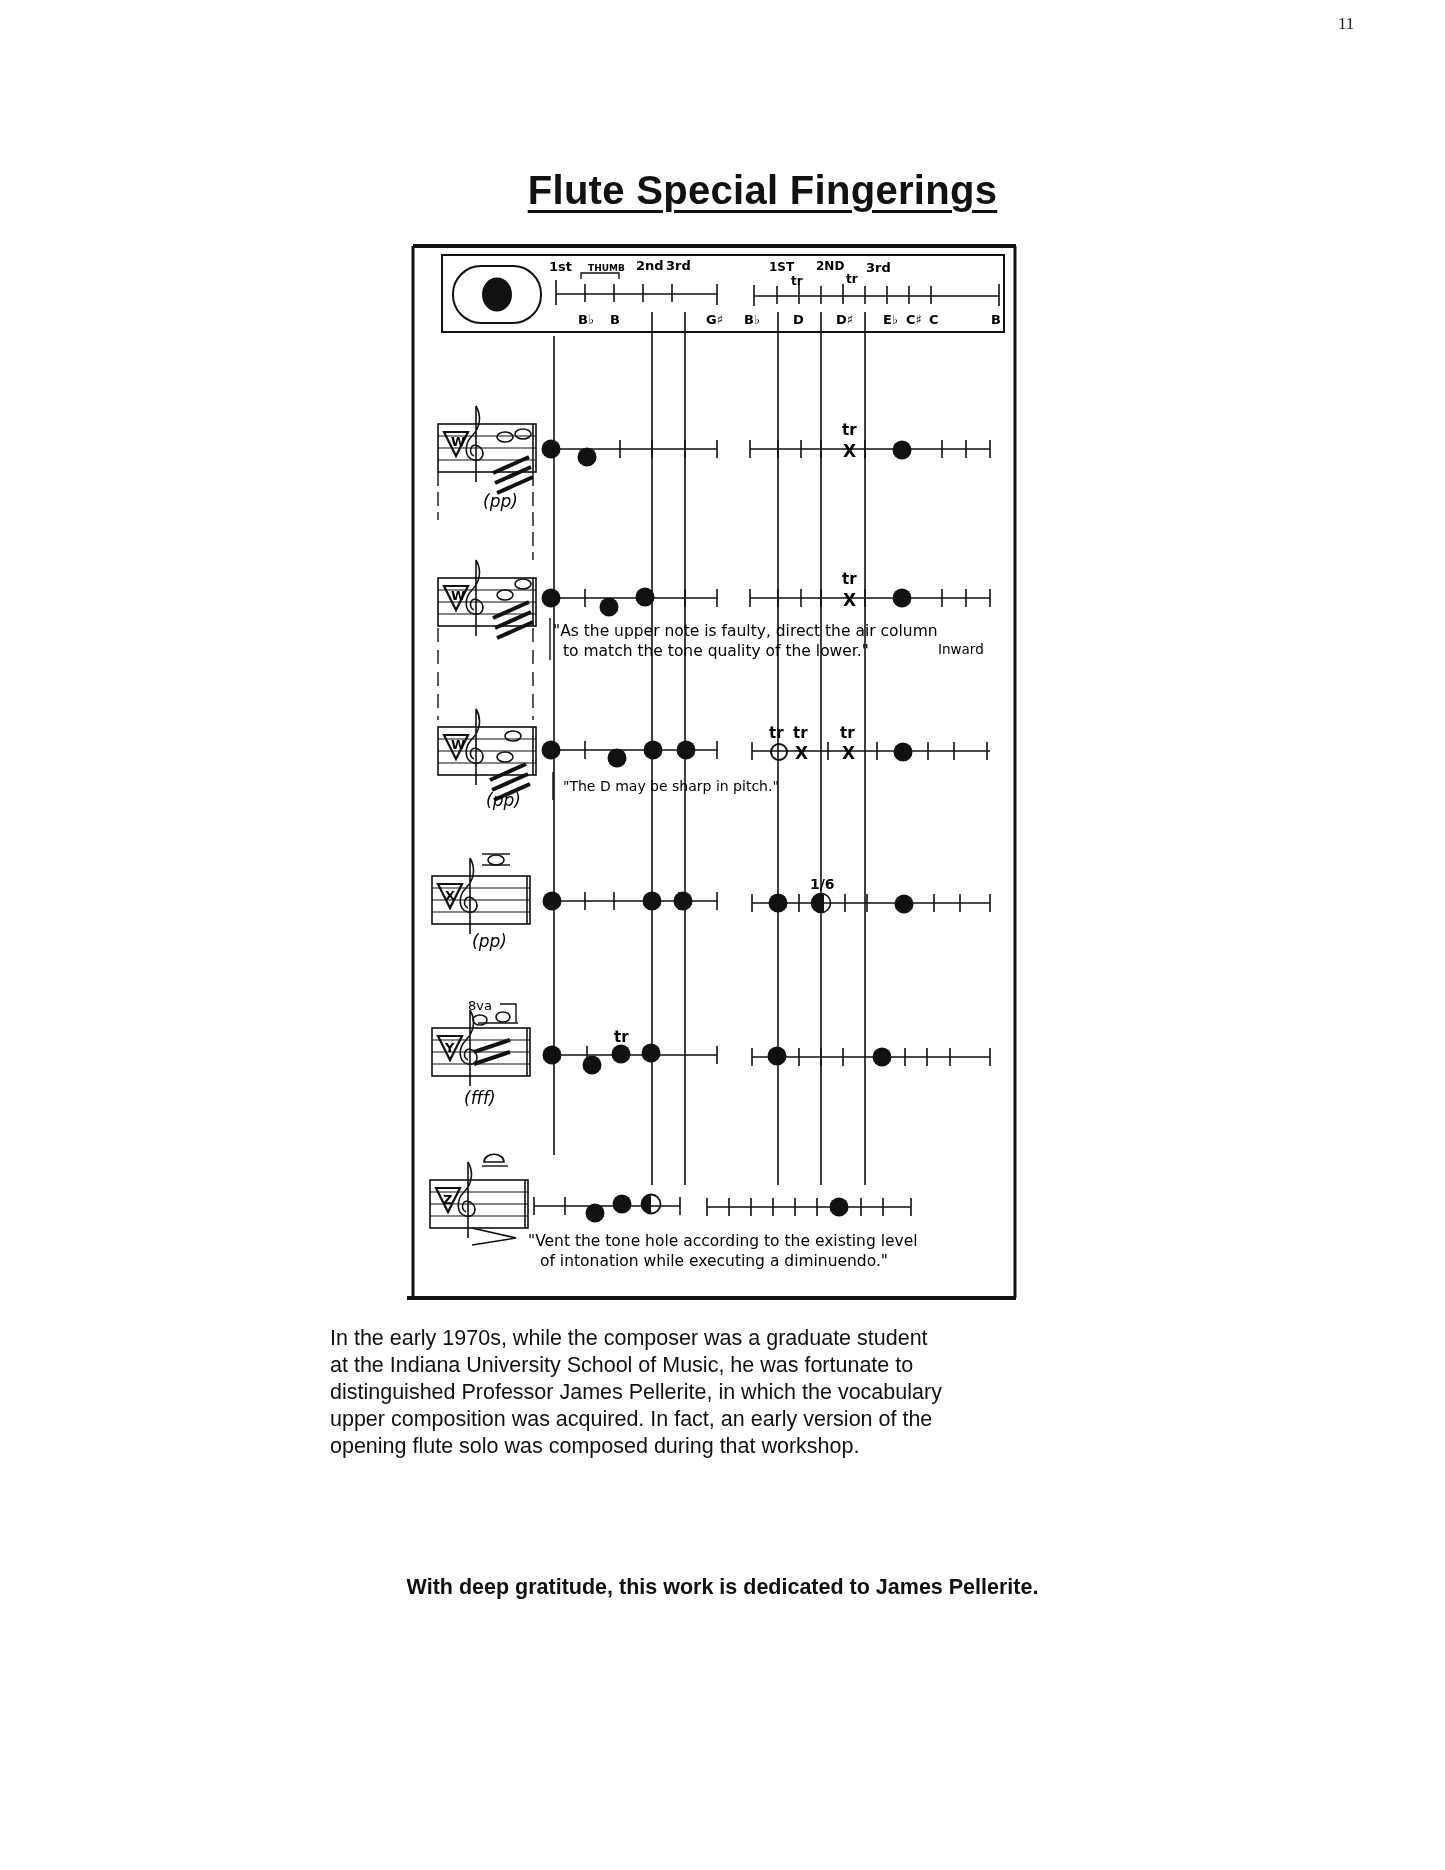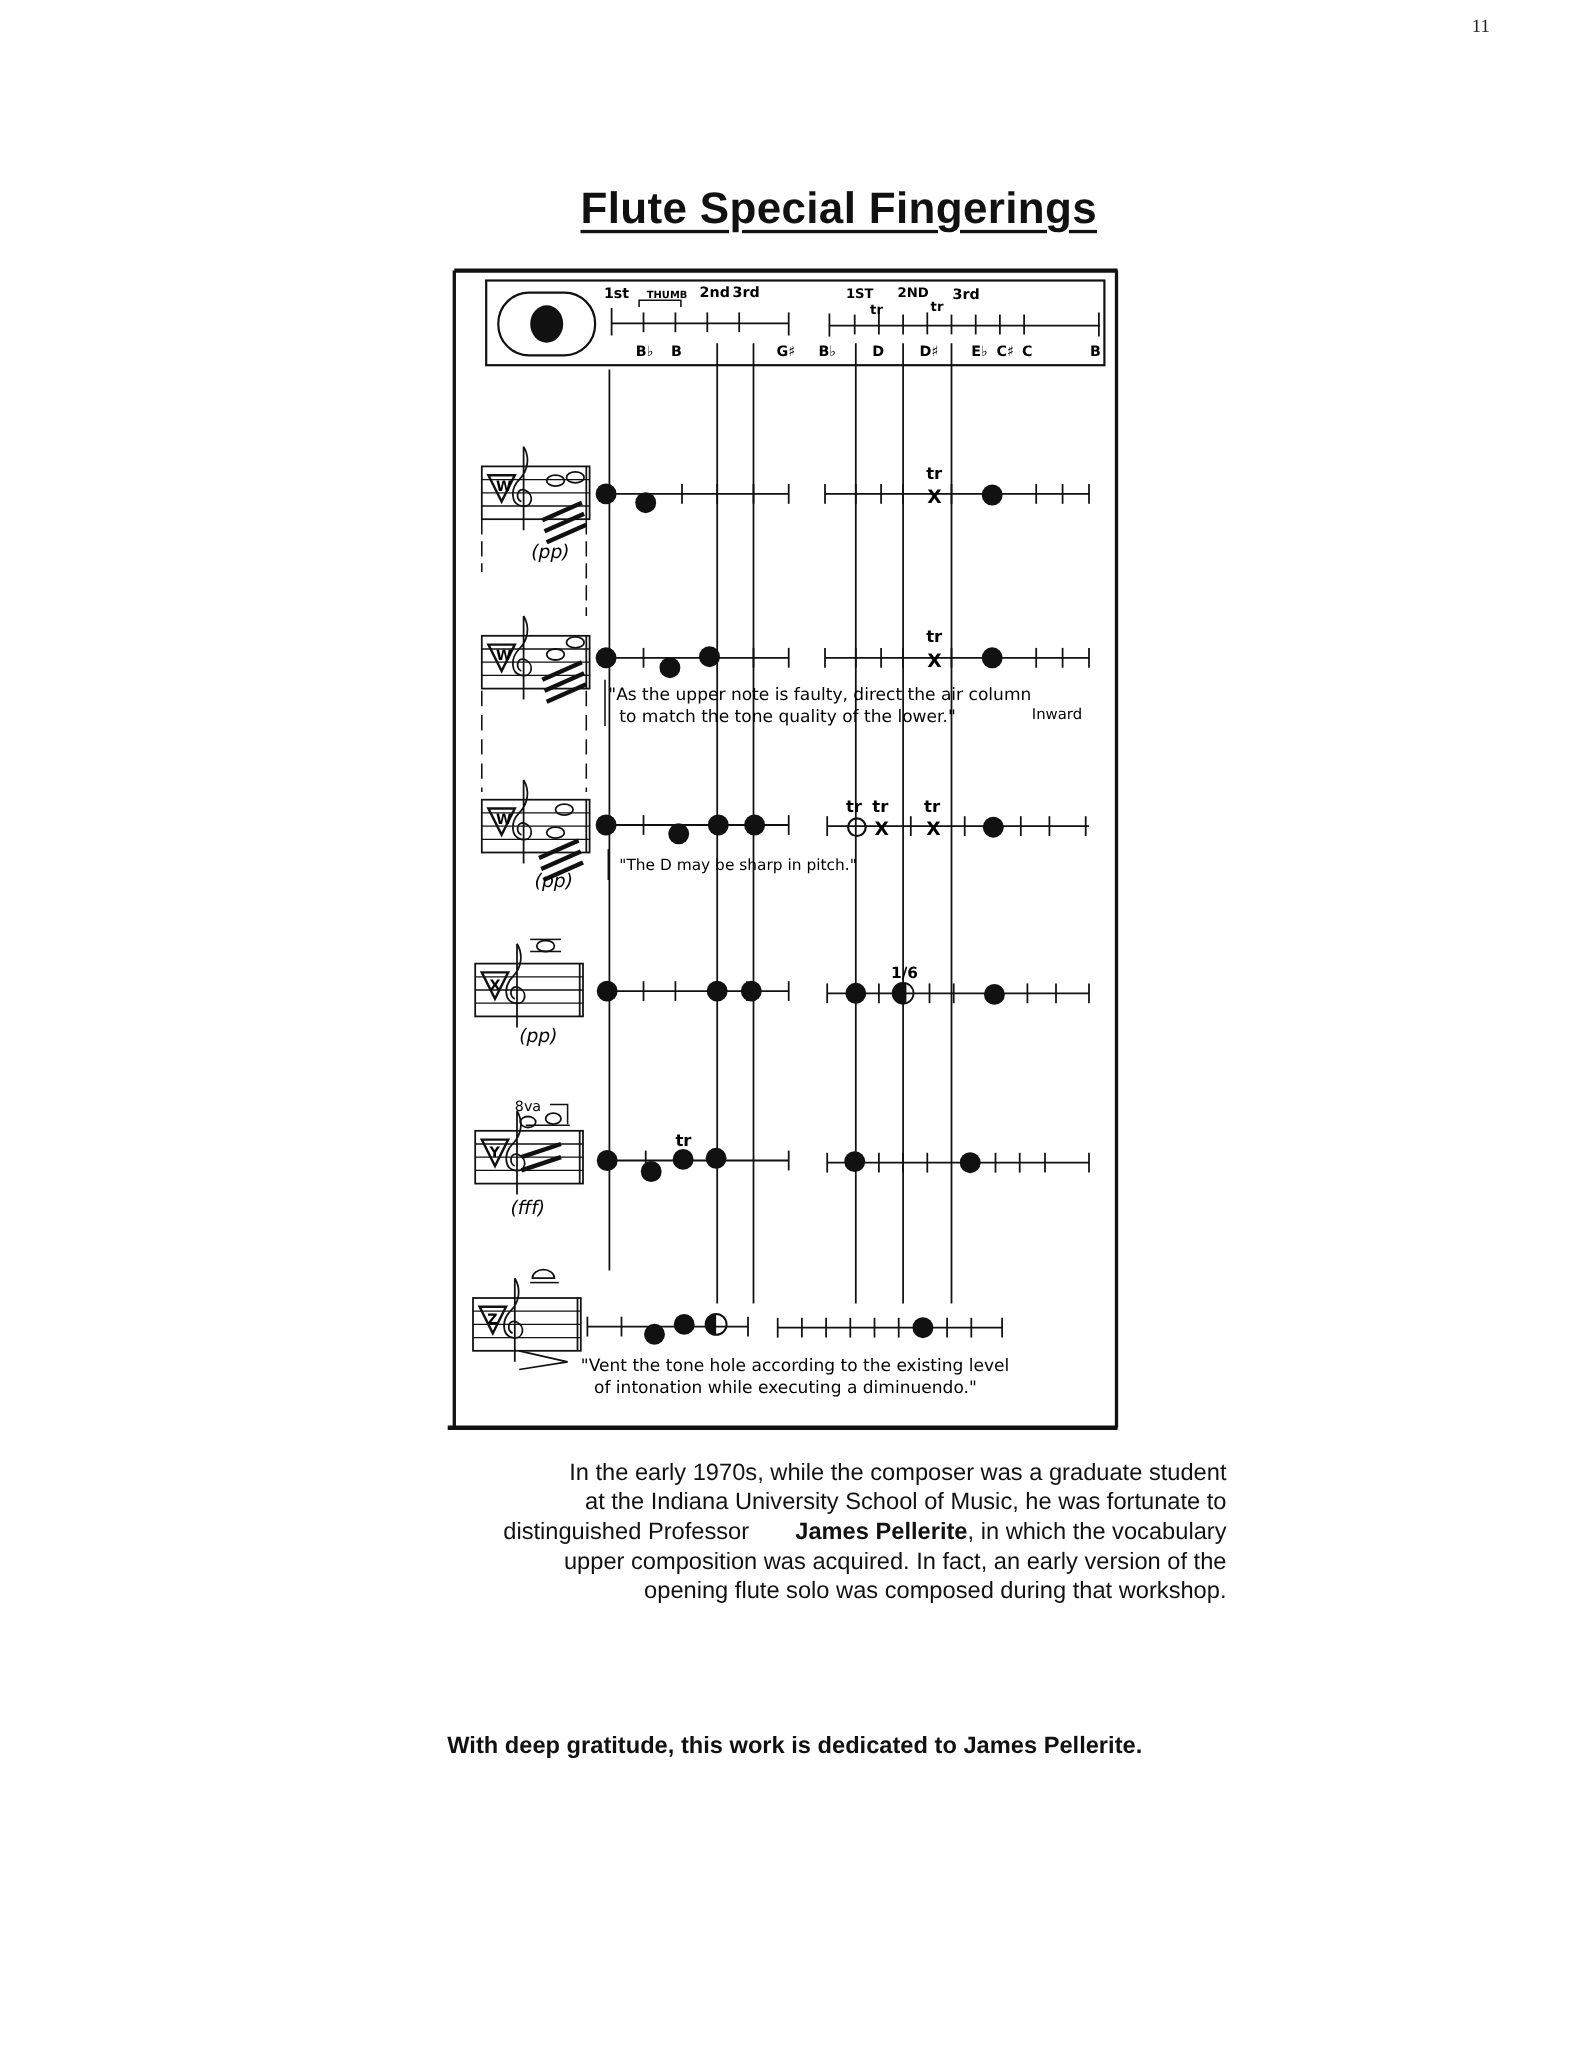--- a/index.html
+++ b/index.html
@@ -2,22 +2,22 @@
 <html><head>
 <meta charset="utf-8">
 <style>
   html, body { margin:0; padding:0; background:#ffffff; }
   body { width:1445px; height:1870px; position:relative; overflow:hidden; font-family:"Liberation Sans", sans-serif; color:#111; }
   .page-number { position:absolute; left:1338px; top:14px; font-family:"Liberation Serif", serif; font-size:17px; color:#222; }
   .page-title { position:absolute; left:0; width:1445px; top:168px; text-align:center; font-family:"Liberation Sans", sans-serif; font-weight:bold; font-size:40px; text-decoration:underline; text-decoration-thickness:3px; text-underline-offset:6px; letter-spacing:0.3px;margin-left:40px; }
   .chart-frame { position:absolute; left:0; top:0; }
   svg text { font-family:"DejaVu Sans", sans-serif; }
   .hand { font-family:"DejaVu Sans", sans-serif; }
-  .body-text { position:absolute; left:330px; width:785px; top:1325px; text-align:right; font-size:21.5px; line-height:27px; font-family:"Liberation Sans", sans-serif; color:#111; }
-  .body-text b { font-weight:bold;margin-left:36px; }
+  .body-text { position:absolute; left:330px; width:785px; top:1325px; text-align:left; font-size:21.5px; line-height:27px; font-family:"Liberation Sans", sans-serif; color:#111; }
+  .body-text b { font-weight:normal; }
   .dedication { position:absolute; left:330px; width:785px; top:1575px; text-align:center; font-size:21.5px; font-weight:bold; font-family:"Liberation Sans", sans-serif; color:#111; }
 </style>
 </head>
 <body>
 
 <div class="page-number">11</div>
 
 <div class="page-title">Flute Special Fingerings</div>
 
 <svg class="chart-frame" width="1445" height="1310" viewBox="0 0 1445 1310" xmlns="http://www.w3.org/2000/svg">

